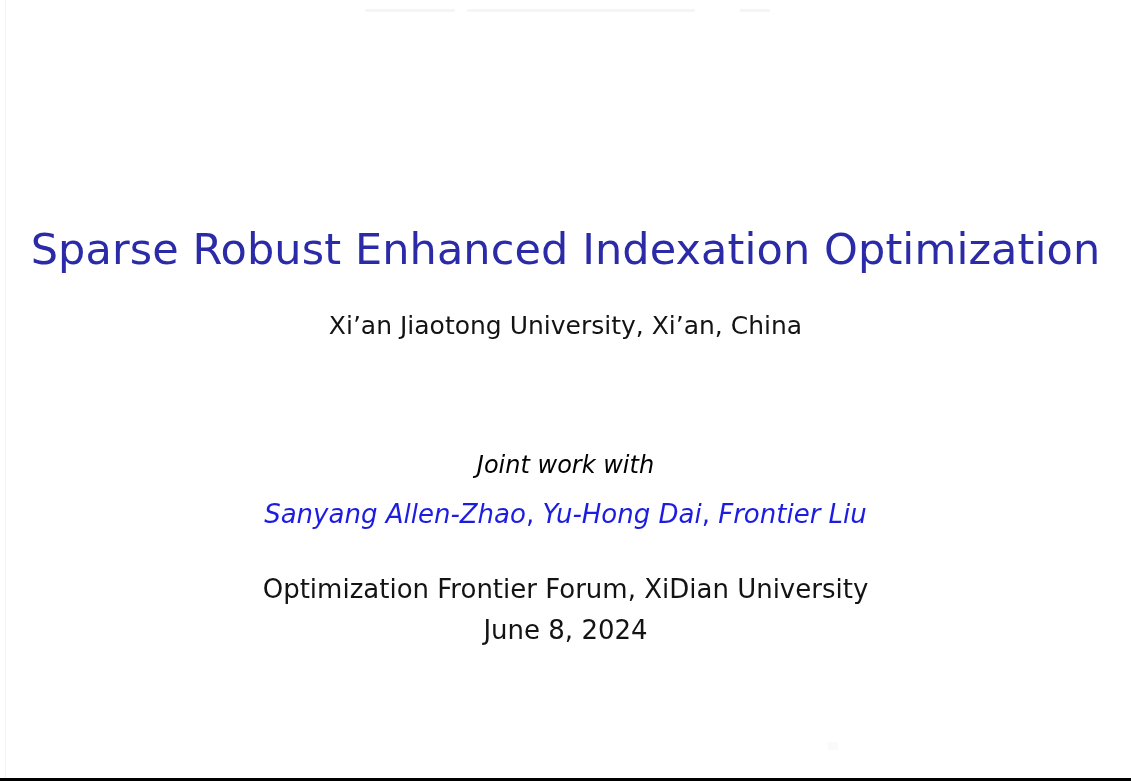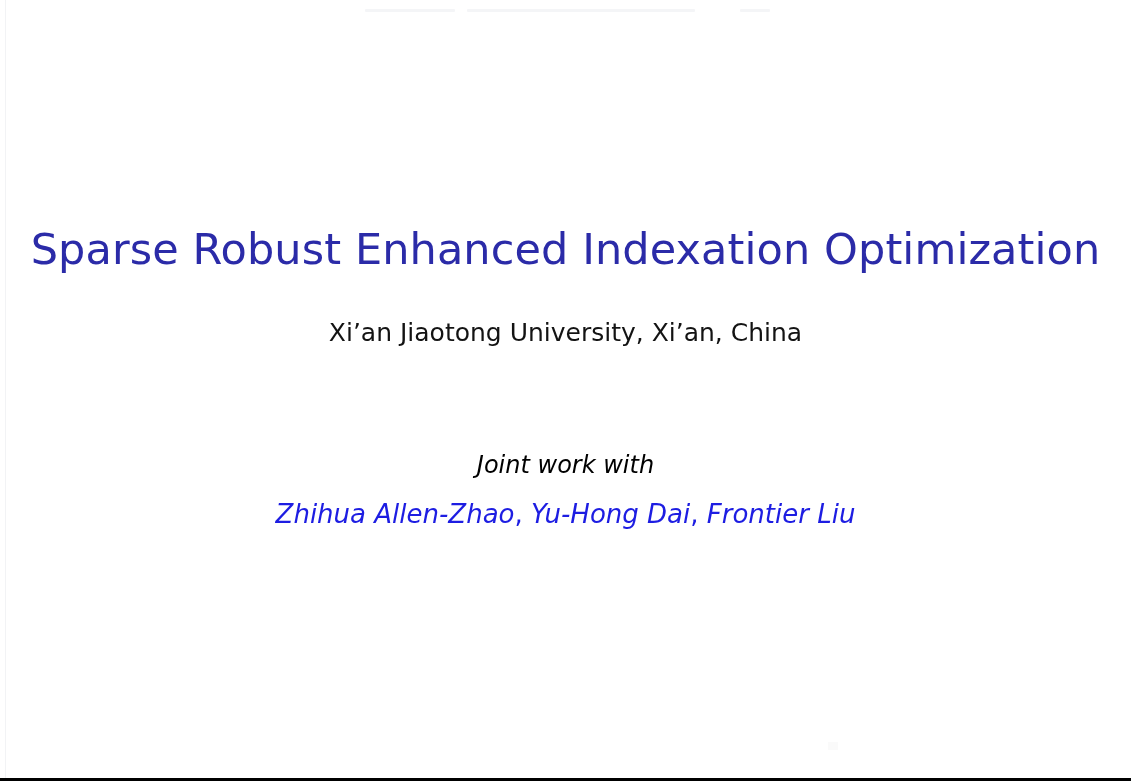--- a/index.html
+++ b/index.html
@@ -98,21 +98,21 @@
   }
   .author-name {
     font-size: 31px;
     line-height: 39px;
     font-weight: 400;
   }
   .author-affil {
     font-size: 25px;
     line-height: 32px;
     font-weight: 400;
-    margin-top: 9px;
+    margin-top: 2px;
   }
   .author-email {
     font-size: 23px;
     line-height: 31px;
     font-weight: 400;
     margin-top: 1px;
   }
 
   .joint-label {
     position: absolute;
@@ -178,23 +178,25 @@
 
     <div class="title">Sparse Robust Enhanced Indexation Optimization</div>
 
     <div class="author-block">
       <div class="author-affil">Xi’an Jiaotong University, Xi’an, China</div>
     </div>
 
     <div class="joint-label">Joint work with</div>
 
     <div class="collaborators">
-      <span>Zhihua Allen-Zhao</span><span class="collab-sep">, </span><span>Yu-Hong Dai</span><span class="collab-sep">, </span><span>Frontier Liu</span>
+      <span>Sanyang Allen-Zhao</span><span class="collab-sep">, </span><span>Yu-Hong Dai</span><span class="collab-sep">, </span><span>Frontier Liu</span>
     </div>
 
-
+    <div class="venue">Optimization Frontier Forum, XiDian University</div>
+
+    <div class="date">June 8, 2024</div>
 
   </div>
 
   <div class="faint-mark"></div>
   <div class="bottom-rule"></div>
 
 </div>
 
 </body></html>

